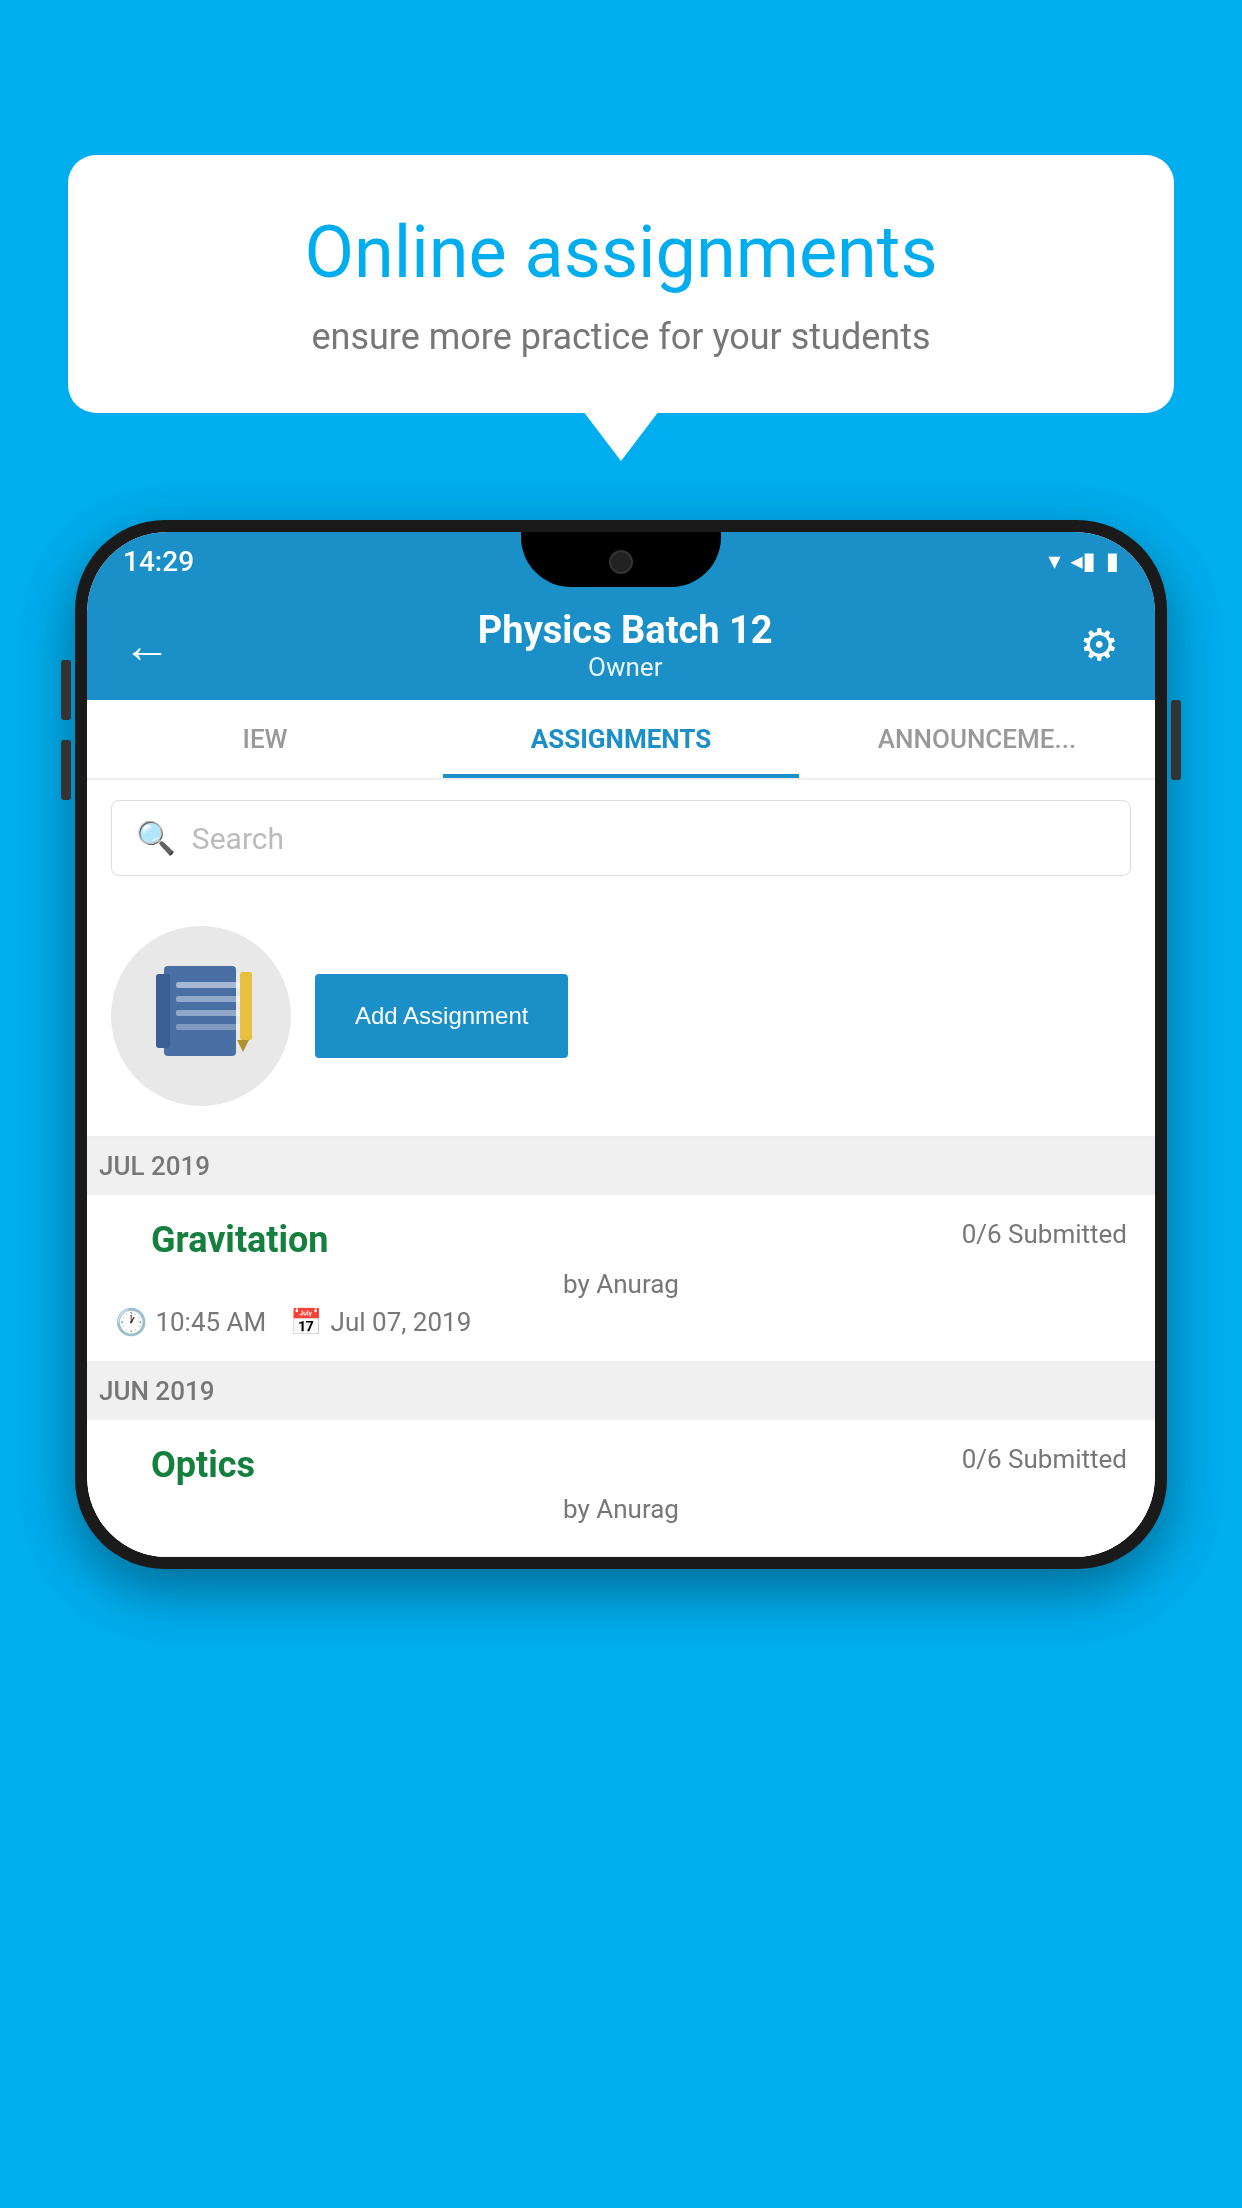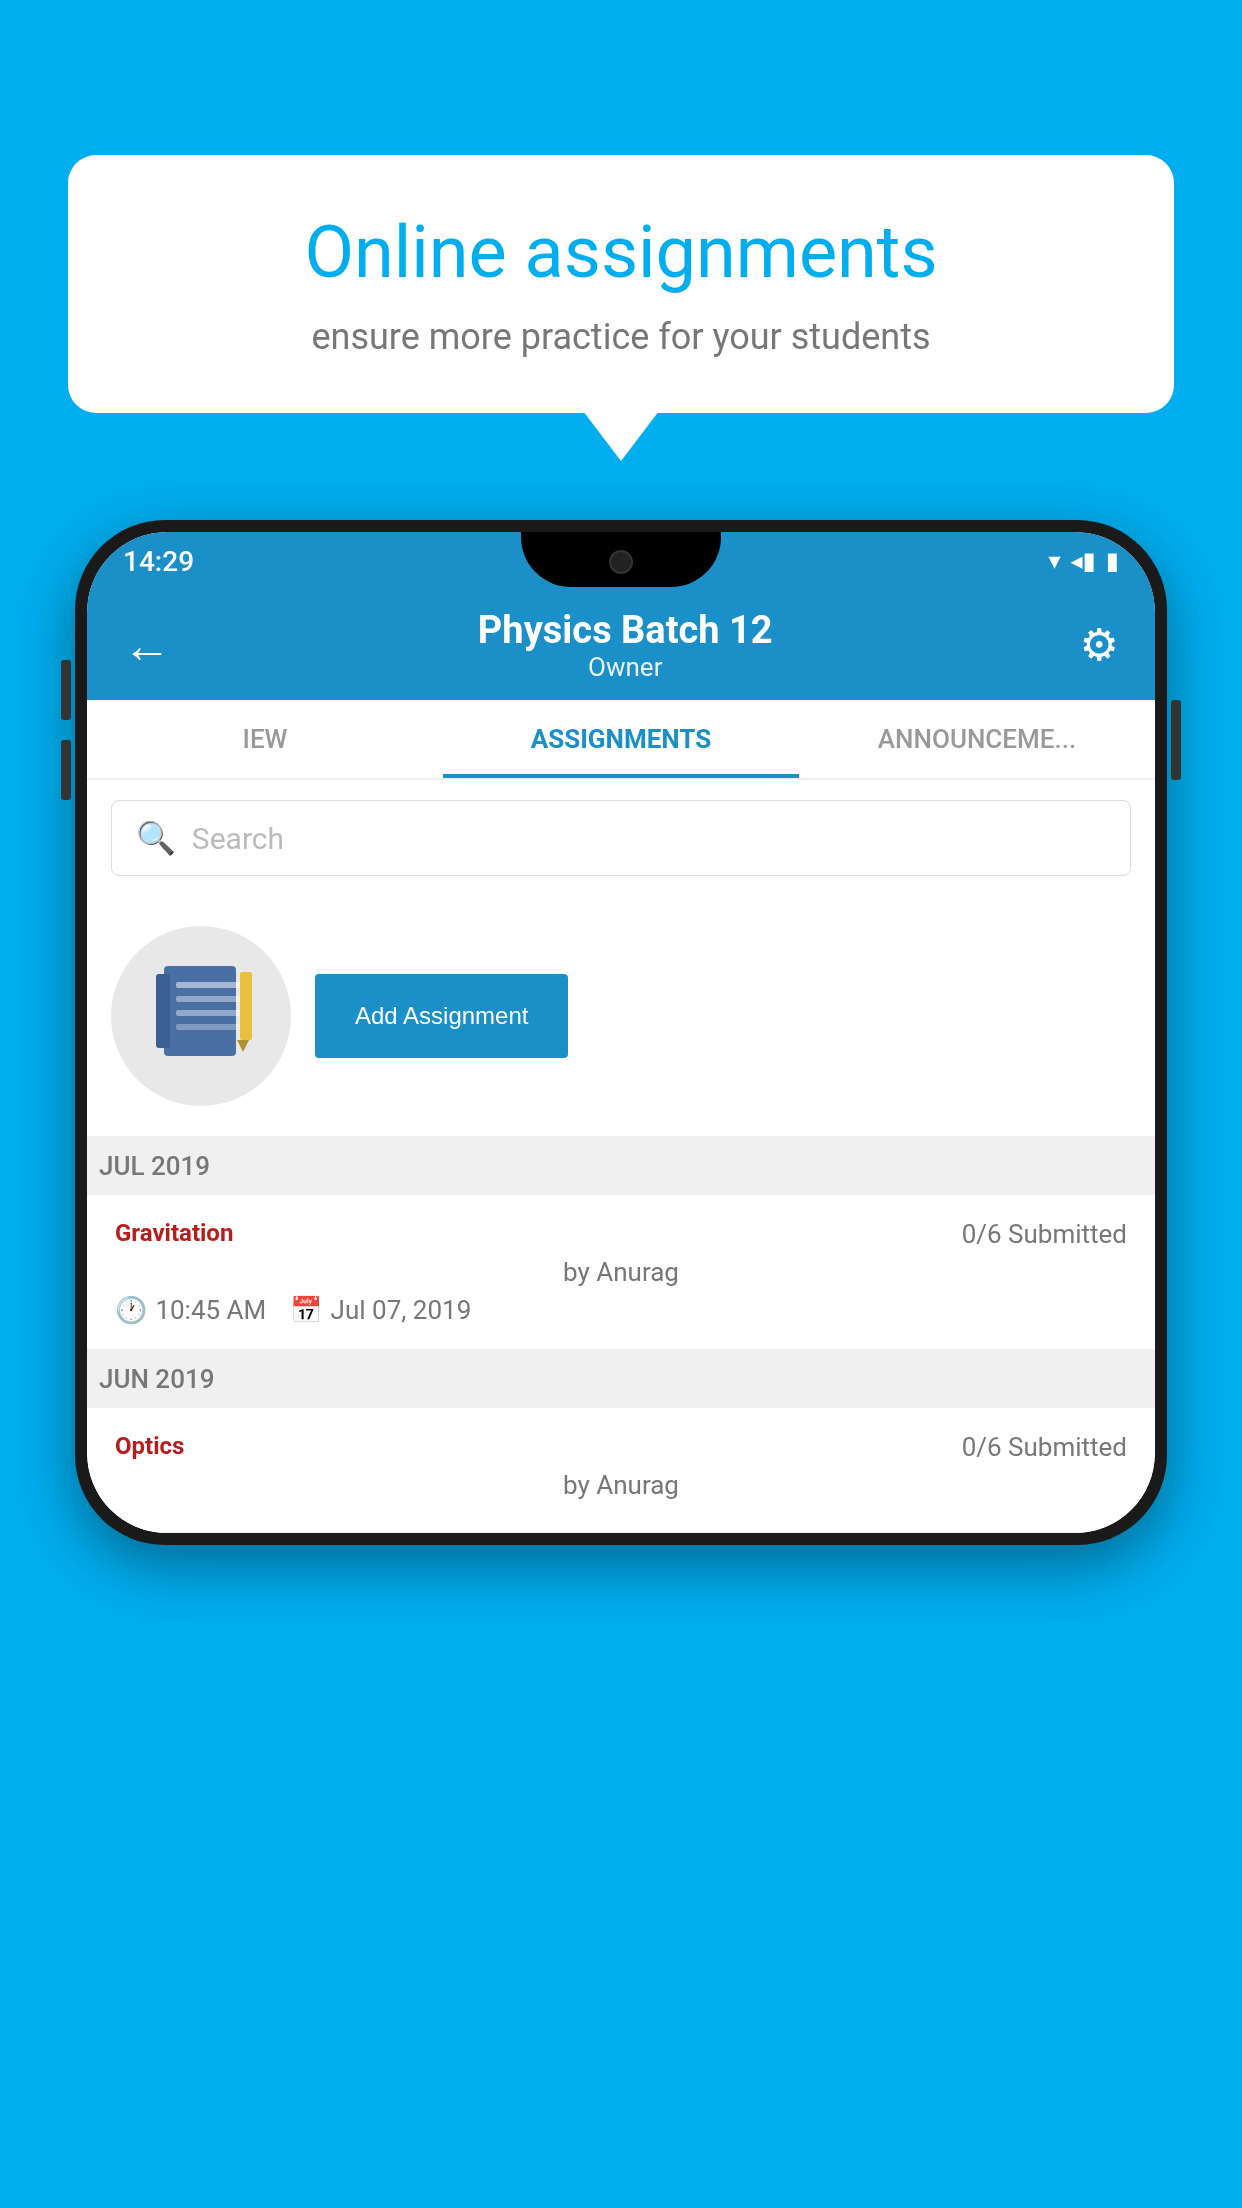--- a/index.html
+++ b/index.html
@@ -305,23 +305,24 @@
     }
 
     .assignment-header {
       display: flex;
       justify-content: space-between;
       align-items: flex-start;
       margin-bottom: 8px;
     }
 
     .assignment-name {
-      font-size: 24px;
+      font-size: 36px;
       font-weight: 700;
-      color: #b91c1c;
+      color: #15803d;
+      margin-left: 36px;
     }
 
     .assignment-submitted {
       font-size: 26px;
       color: #777;
     }
 
     .assignment-author {
       font-size: 26px;
       color: #777;

